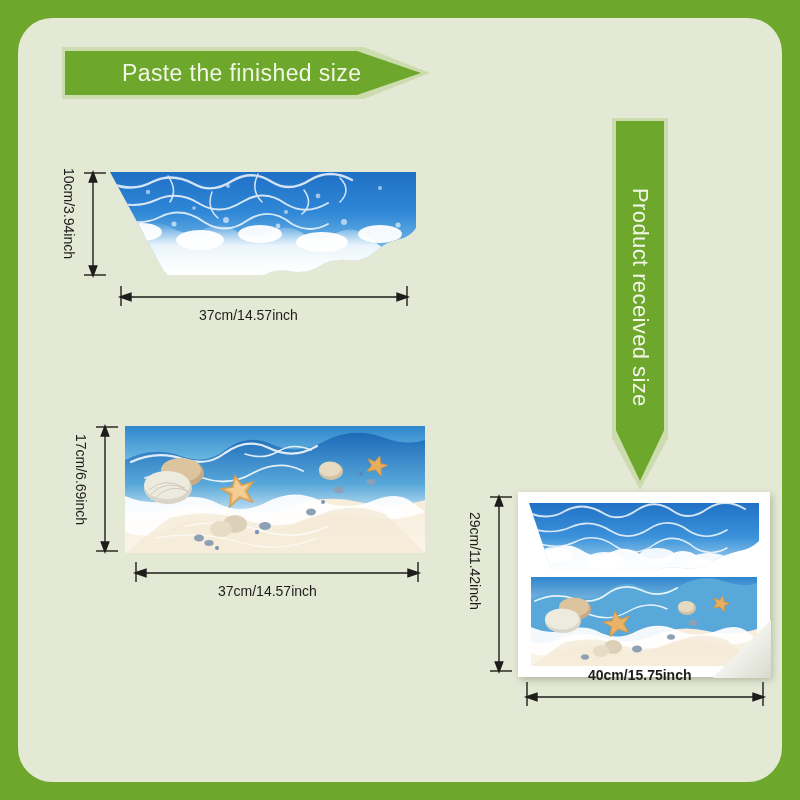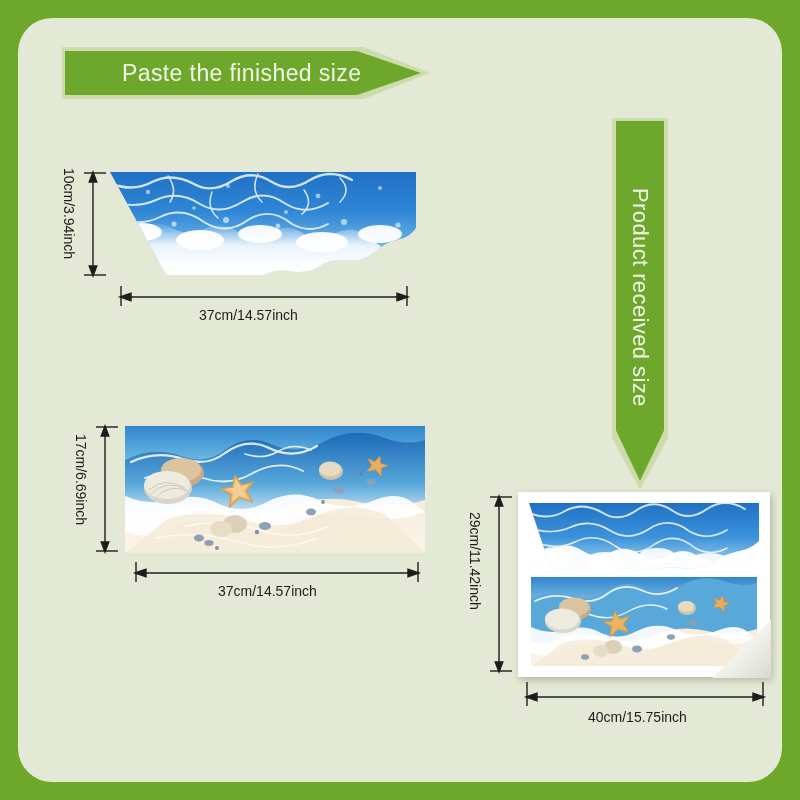--- a/index.html
+++ b/index.html
@@ -466,15 +466,15 @@
 
   <svg class="dim-svg" style="left:524px; top:688px;" width="242" height="24" viewBox="0 0 242 24">
     <g stroke="#1d1d1b" stroke-width="1.4" fill="#1d1d1b">
       <line x1="3" y1="-6" x2="3" y2="18"></line>
       <line x1="239" y1="-6" x2="239" y2="18"></line>
       <line x1="9" y1="9" x2="233" y2="9"></line>
       <polygon points="2,9 13,5.2 13,12.8"></polygon>
       <polygon points="240,9 229,5.2 229,12.8"></polygon>
     </g>
   </svg>
-  <div class="dim-label" style="left:588px; top:709px;">40cm/15.75inch</div>
+  <div class="dim-label" style="left:588px; top:667px;font-weight:bold;">40cm/15.75inch</div>
 
 </div>
 
 </body></html>

